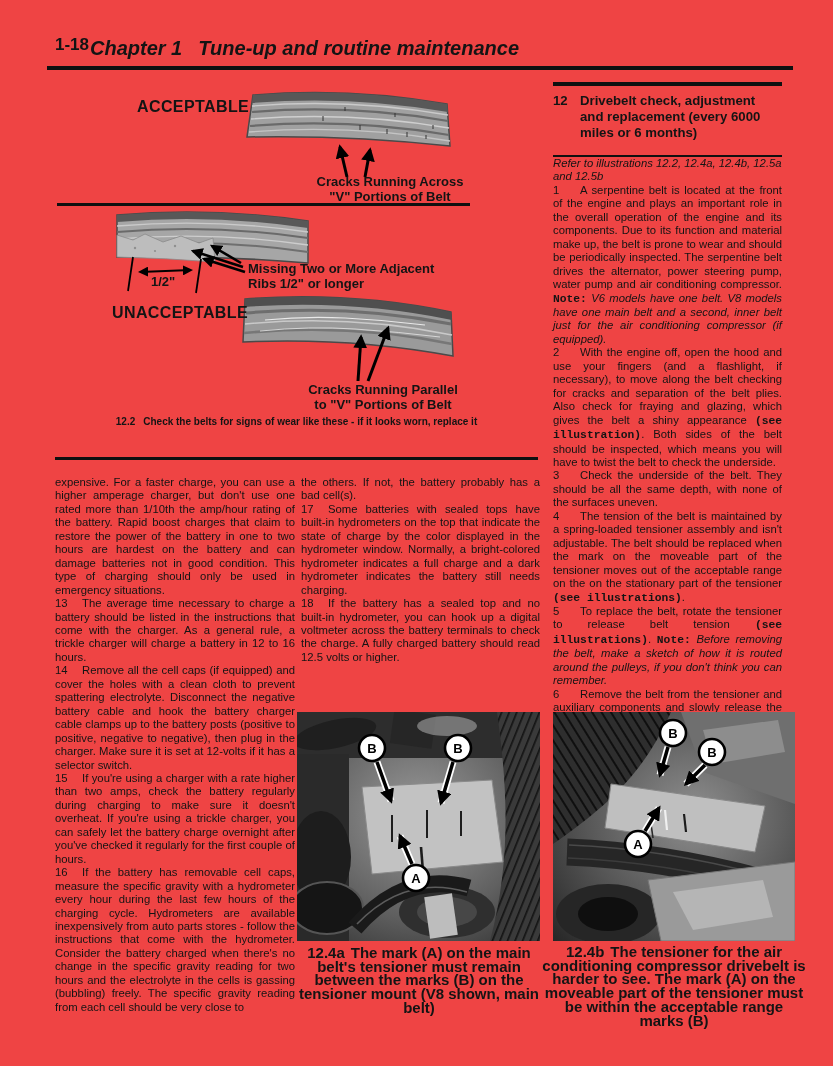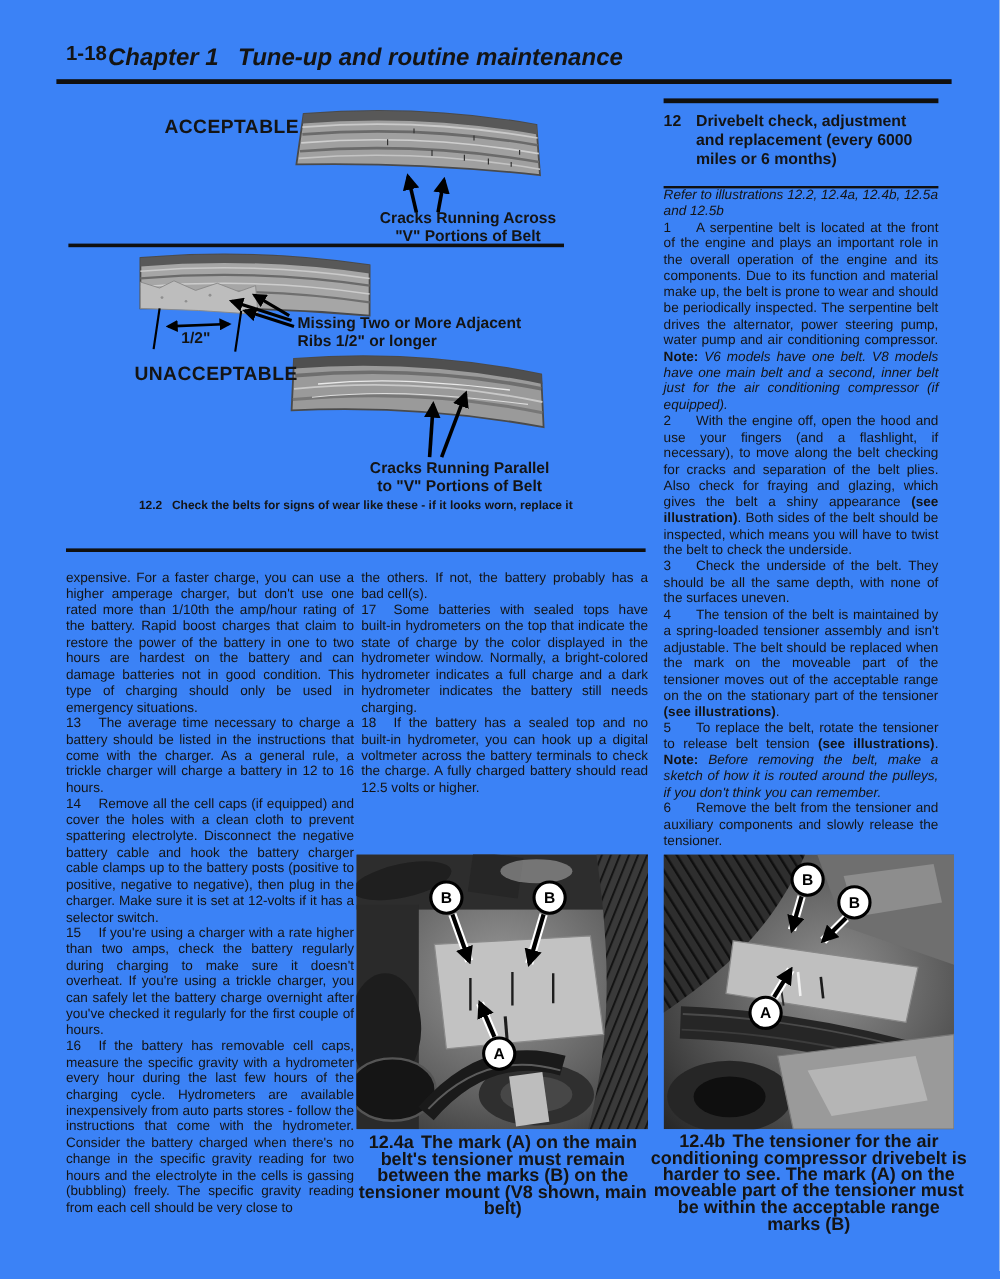--- a/index.html
+++ b/index.html
@@ -1,16 +1,16 @@
 <!DOCTYPE html>
 <html><head>
 <meta charset="utf-8">
 <style>
   html,body{margin:0;padding:0;background:#e8e8e8;}
-  .page{position:relative;width:833px;height:1066px;background:#3b82f6;overflow:hidden;
+  .page{position:relative;width:833px;height:1066px;background:#ef4444;overflow:hidden;
         font-family:"Liberation Sans","DejaVu Sans",sans-serif;color:#141414;}
   
   .hdr-num{position:absolute;left:55px;top:35px;font-size:17px;font-weight:700;}
   .hdr-title{position:absolute;left:90px;top:37px;width:686px;text-align:left;font-size:20px;font-weight:700;font-style:italic;}
   .hdr-title .chap{margin-right:16px;}
   .rule{position:absolute;background:#101010;}
   #hdr-rule{left:47px;top:66px;width:746px;height:4px;}
   #fig-divider{left:55px;top:457px;width:483px;height:3px;}
   
   .figure{position:absolute;left:55px;top:85px;width:483px;height:372px;}
@@ -31,21 +31,21 @@
   .pnum{display:inline-block;min-width:27px;}
   #col-left{left:55px;top:476px;width:240px;}
   #col-mid{left:301px;top:476px;width:239px;}
   #col-right{left:553px;top:82px;width:229px;}
   .sec-rule{height:3.5px;background:#101010;}
   .sec-rule.thin{height:2.5px;}
   .sec-heading{display:flex;font-weight:700;font-size:13.2px;line-height:16px;margin:7px 0 14px;text-align:left;}
   .sec-heading .hnum{width:27px;flex:none;}
   .refer{font-style:italic;margin:9px 0 4px;text-align:left;}
   i.seg{font-style:italic;}
-  b.seg{font-weight:700;}
+  b.seg{font-weight:700;font-family:Liberation Mono, monospace;}
   
   .photo{position:absolute;}
   #photo-a{left:297px;top:712px;width:243px;height:229px;}
   #photo-b{left:553px;top:712px;width:242px;height:229px;}
   .photo svg{display:block;}
   .photo-caption{position:absolute;text-align:center;font-weight:700;font-size:15px;line-height:13.7px;}
   #caption-a{left:288px;top:946px;width:262px;}
   #caption-b{left:541px;top:945px;width:266px;}
   .photo-caption .cap-num{margin-right:6px;}
   .callout-letter{font:700 13px "Liberation Sans",sans-serif;}

